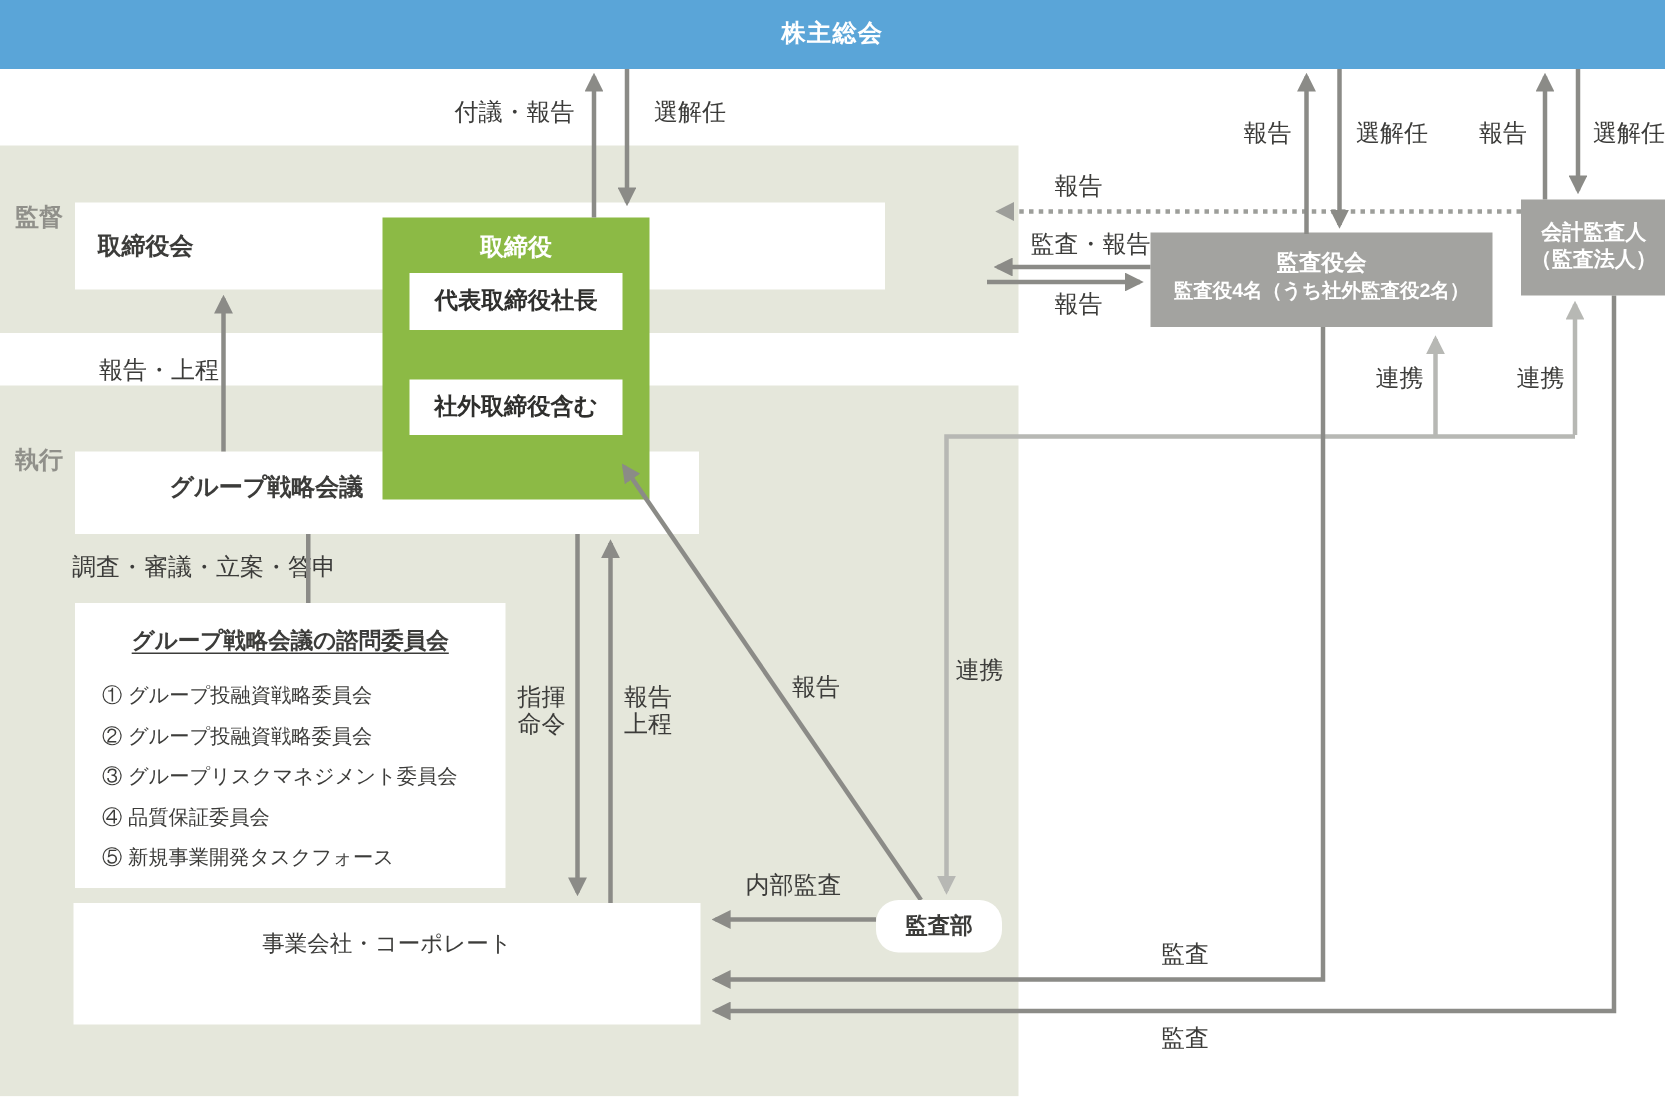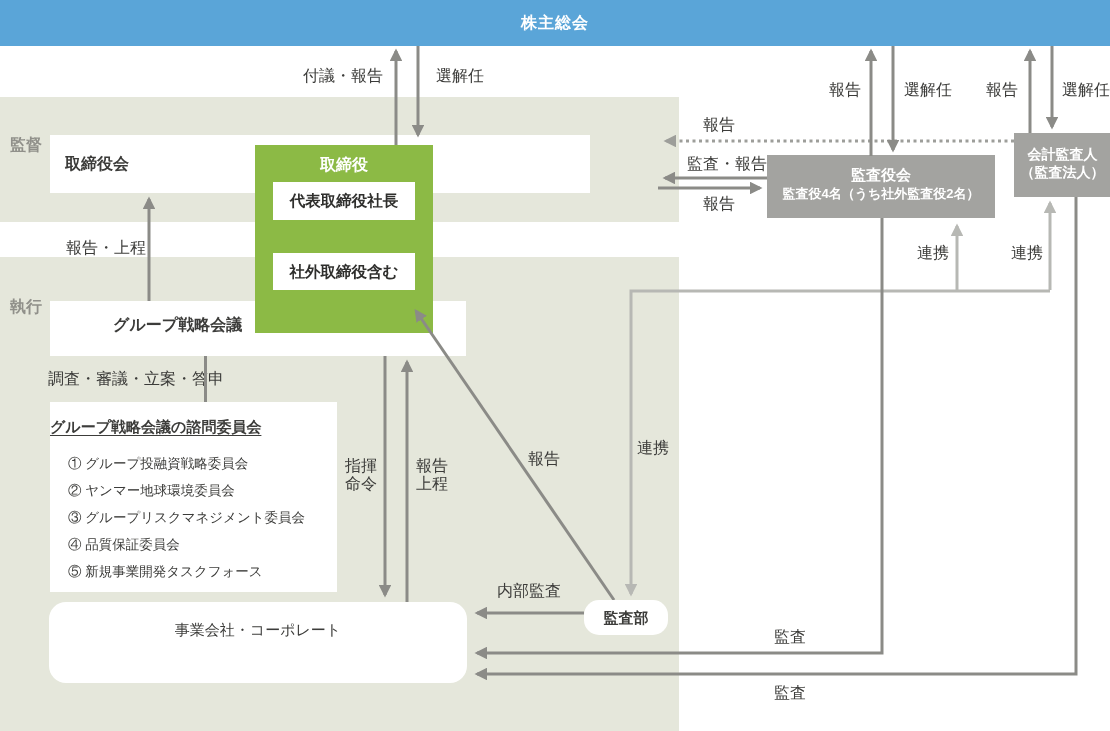--- a/index.html
+++ b/index.html
@@ -24,24 +24,24 @@
   #green-box{position:absolute; left:255px; top:145px; width:178px; height:188px; background:var(--green);}
   #green-box .gtitle{display:block; text-align:center; margin-top:10px; color:#fff; font-weight:bold; font-size:16px;}
   .green-sub{
     position:absolute; left:18px; width:142px; background:#fff; text-align:center;
     font-weight:bold; font-size:15.5px; color:#2f2f2d; white-space:nowrap;
   }
   .graybox{position:absolute; background:var(--graybox); color:#fff; text-align:center;}
   .graybox .l1{display:block; font-weight:bold; font-size:15px; white-space:nowrap;}
   .graybox .l2{display:block; font-weight:bold; font-size:13px; white-space:nowrap;}
   .lbl{position:absolute; font-size:16px; color:var(--text); white-space:nowrap; line-height:18px;}
-  #advisory-title{display:block; margin-top:16px; font-weight:bold; font-size:15px;
+  #advisory-title{display:block; text-align:center; margin-top:16px; font-weight:bold; font-size:15px;
     text-decoration:underline; text-underline-offset:3px; white-space:nowrap;}
   .adv-item{position:absolute; left:18px; font-size:13.5px; white-space:nowrap;}
-  #operating-box{text-align:center; font-size:15px; line-height:24px; padding-top:16px; box-sizing:border-box;border-radius:17px;}
+  #operating-box{text-align:center; font-size:15px; line-height:24px; padding-top:16px; box-sizing:border-box;}
   #audit-dept-box{text-align:center; font-weight:bold; font-size:15px; line-height:35px;border-radius:15px;}
   svg.connectors{position:absolute; left:0; top:0; z-index:5; pointer-events:none;}
   .dk{stroke:var(--dark); stroke-width:3; fill:none;}
   .lt{stroke:var(--light); stroke-width:3; fill:none;}
   .dot{stroke:var(--dot); stroke-width:3; fill:none; stroke-dasharray:3 3.5;}
   .z1{z-index:1;} .z2{z-index:2;} .z6{z-index:6;}
 </style>
 </head>
 <body>
 
@@ -65,21 +65,21 @@
 
   <div id="green-box" class="z2">
     <span class="gtitle">取締役</span>
     <div class="green-sub" style="top:37px; height:38px; line-height:38px;">代表取締役社長</div>
     <div class="green-sub" style="top:108px; height:37px; line-height:37px;">社外取締役含む</div>
   </div>
 
   <div class="whitebox z1" style="left:50px; top:402px; width:287px; height:190px;">
     <span id="advisory-title">グループ戦略会議の諮問委員会</span>
     <div class="adv-item" style="top:53px;">① グループ投融資戦略委員会</div>
-    <div class="adv-item" style="top:80px;">② ヤンマー地球環境委員会</div>
+    <div class="adv-item" style="top:80px;">② グループ投融資戦略委員会</div>
     <div class="adv-item" style="top:107px;">③ グループリスクマネジメント委員会</div>
     <div class="adv-item" style="top:134px;">④ 品質保証委員会</div>
     <div class="adv-item" style="top:161px;">⑤ 新規事業開発タスクフォース</div>
   </div>
 
   <div id="operating-box" class="whitebox z1" style="left:49px; top:602px; width:418px; height:81px;">
     <div>事業会社・コーポレート</div>
   </div>
 
   <div id="audit-dept-box" class="whitebox z6" style="left:584px; top:600px; width:84px; height:35px;">

